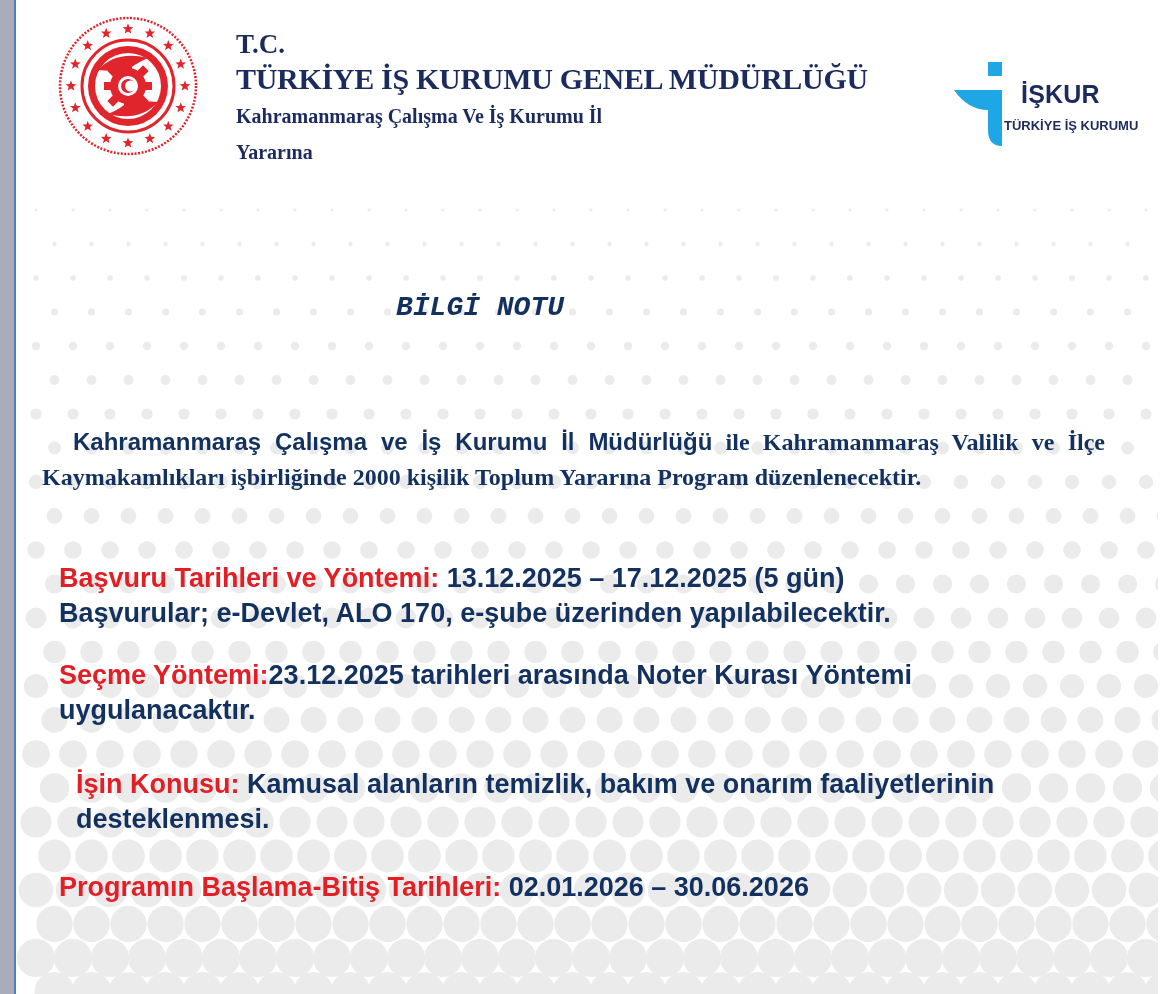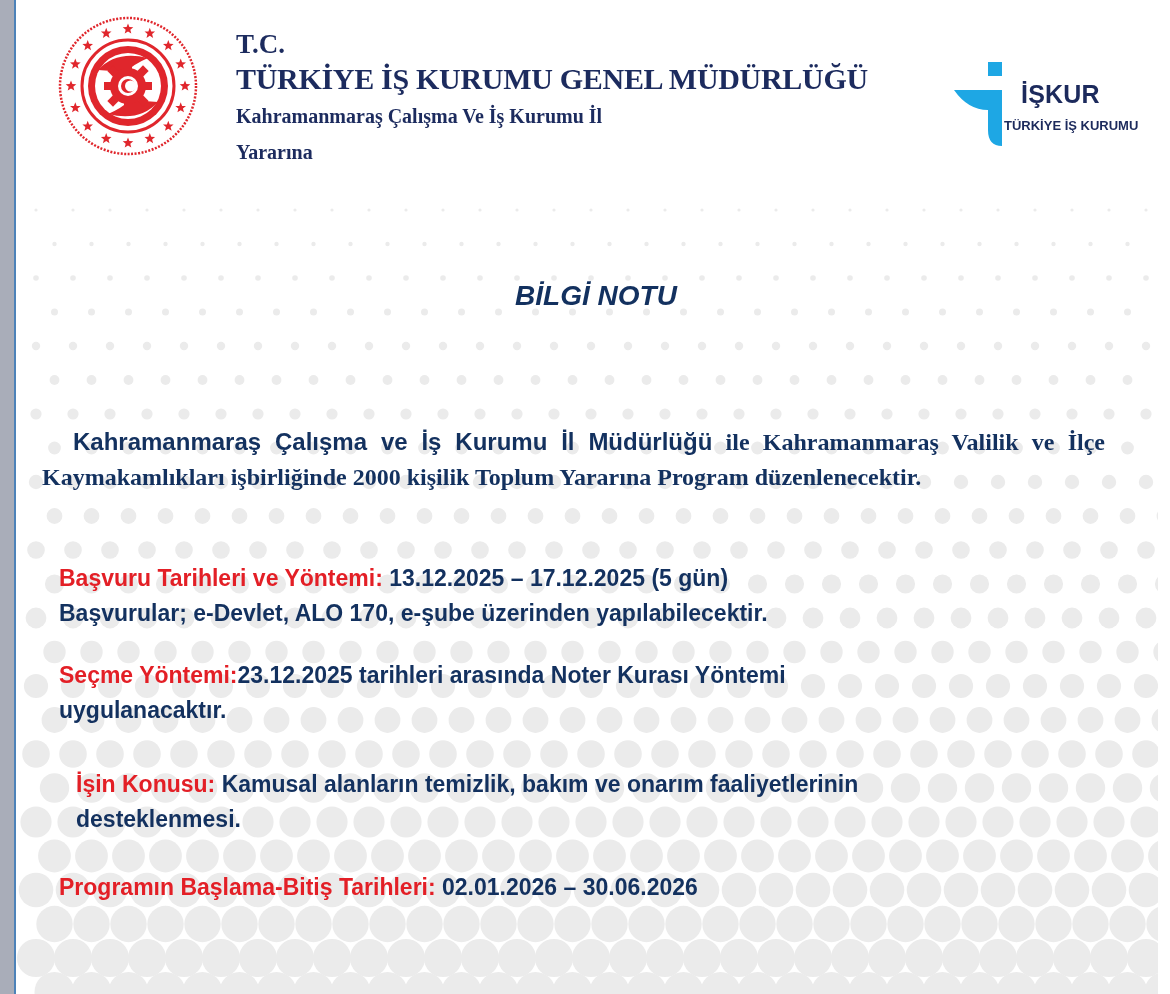--- a/index.html
+++ b/index.html
@@ -32,34 +32,34 @@
   .iskur-logo { position: absolute; left: 938px; top: 60px; width: 180px; height: 86px; }
   .iskur-name {
     position: absolute; left: 67px; top: 20px; font-family: "Liberation Sans", sans-serif;
     font-weight: bold; font-size: 25px; color: #1c2a5c; letter-spacing: 0.2px;
   }
   .iskur-sub {
     position: absolute; left: 50px; top: 58px; font-family: Liberation Sans, sans-serif;
     font-weight: bold; font-size: 13px; color: #1c2a5c; white-space: nowrap;
   }
   .doc-title {
-    position: absolute; left: 380px; top: 280px; width: 400px; text-align: center;
-    font-family: Liberation Sans, sans-serif; font-style: italic; font-weight: bold;
+    position: absolute; left: 380px; top: 292px; width: 400px; 
+    font-family: Liberation Mono, monospace; font-style: italic; font-weight: bold;
     font-size: 28px; color: #13315f;
   }
   .intro {
     position: absolute; left: 26px; top: 424px; width: 1063px;
     font-family: "Liberation Serif", serif; font-weight: bold; font-size: 24px;
     line-height: 35px; color: #13315f; text-align: justify; text-align-last: left;
   }
   .intro .sans { font-family: "Liberation Sans", sans-serif; font-size: 24px; }
   .intro .indent { display: inline-block; width: 31px; }
   .section {
     position: absolute; left: 43px; width: 1063px;
-    font-family: "Liberation Sans", sans-serif; font-weight: bold; font-size: 23px;
+    font-family: "Liberation Sans", sans-serif; font-weight: bold; font-size: 27px;
     line-height: 35px; color: #13315f;
   }
   .section .lbl { color: #e31f26; }
   .s1 { top: 561px; }
   .s2 { top: 658px; }
   .s3 { top: 767px; }
   .s4 { top: 870px; }
 </style>
 </head>
 <body>

